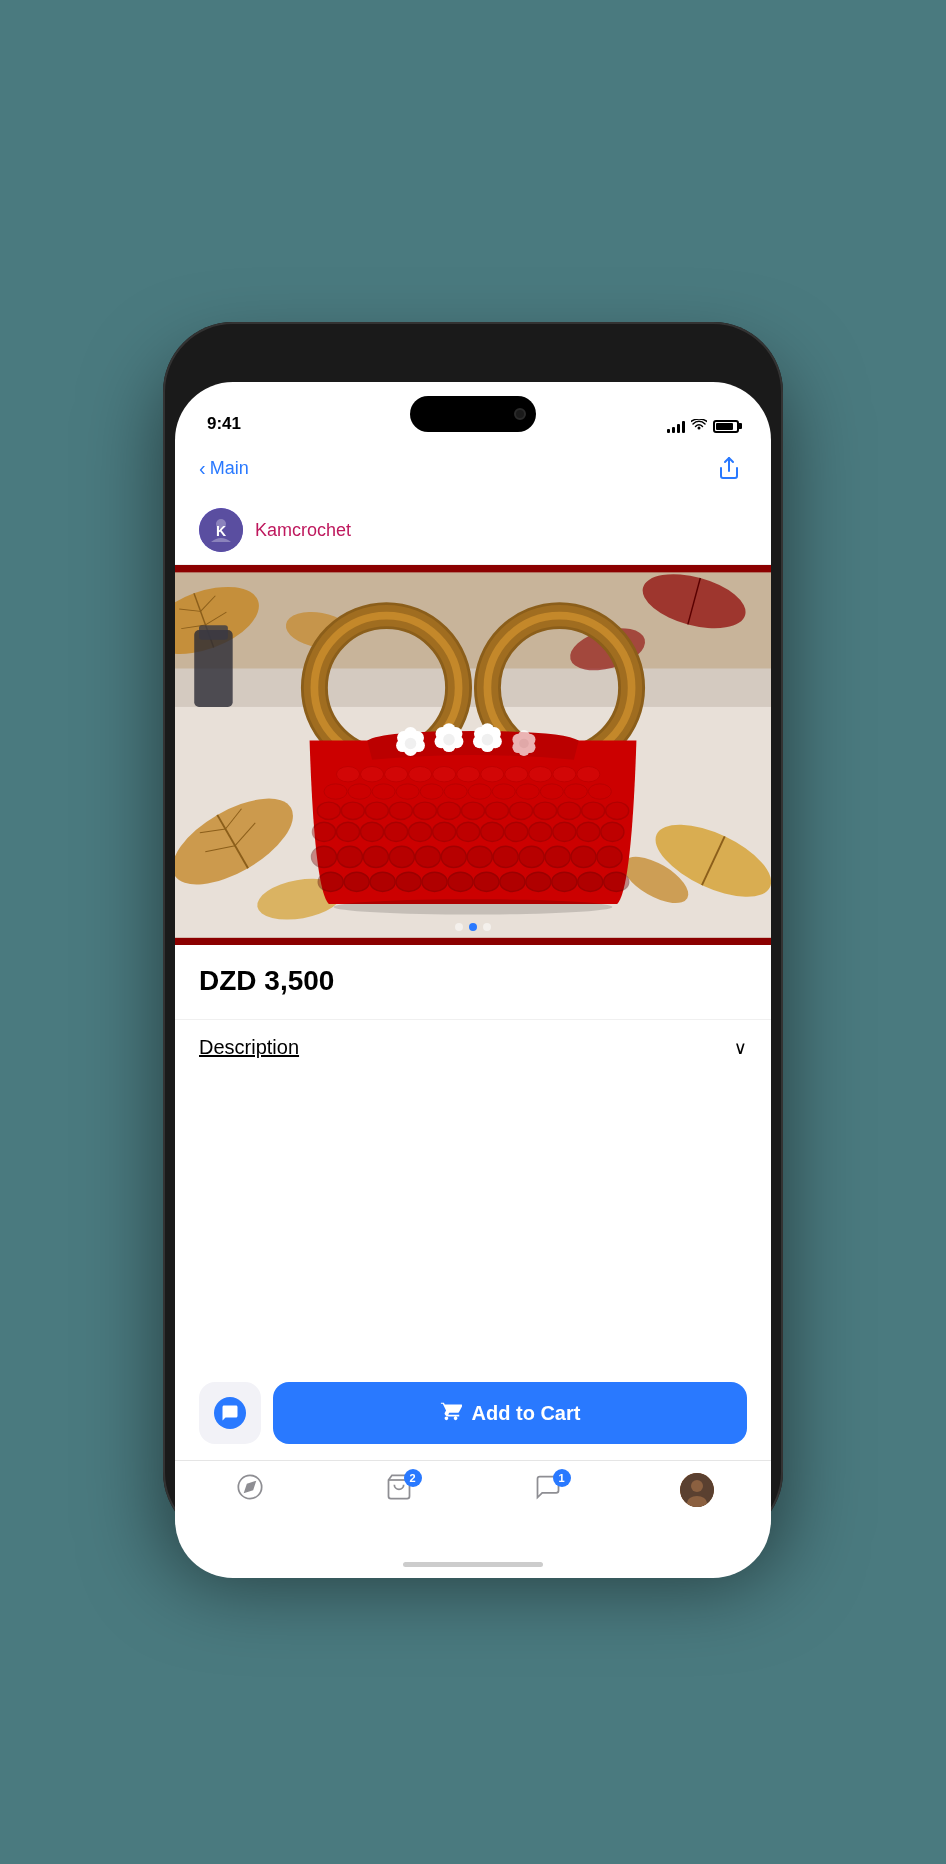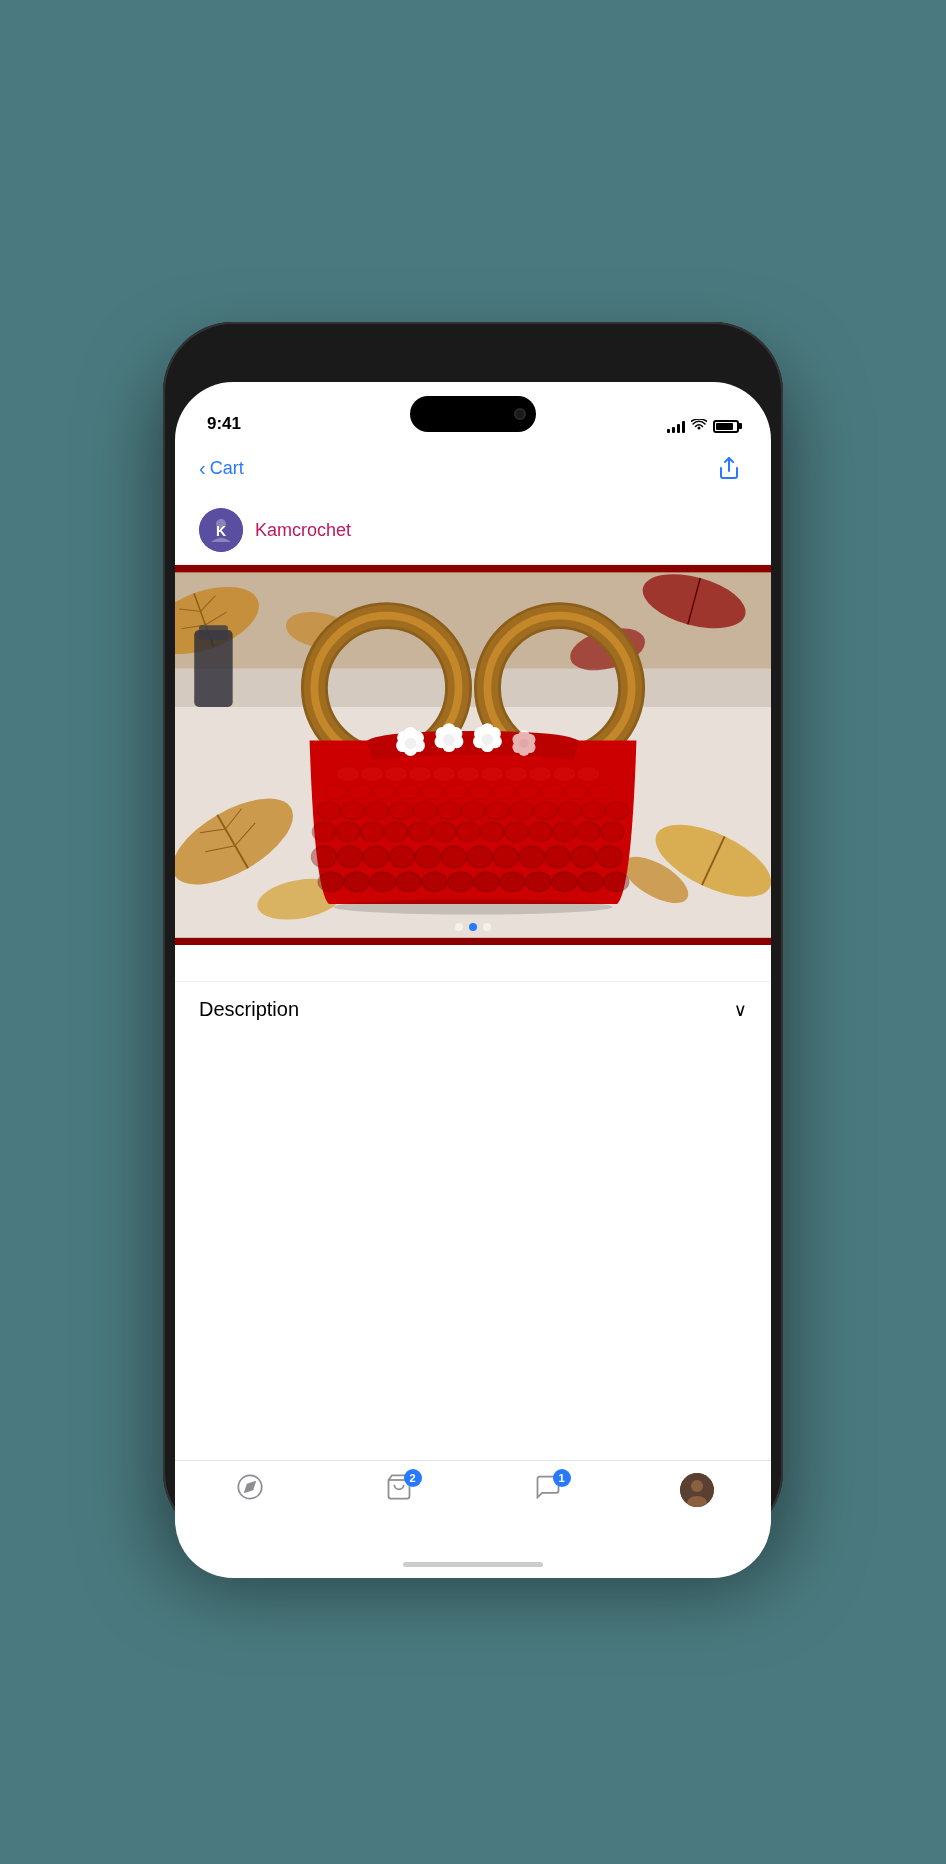--- a/index.html
+++ b/index.html
@@ -275,20 +275,21 @@
       display: flex;
       justify-content: space-between;
       align-items: center;
       cursor: pointer;
     }
 
     .description-label {
       font-size: 20px;
       color: #000;
       font-weight: 400;
+      text-decoration: underline;
     }
 
     .chevron-down {
       font-size: 18px;
       color: #000;
     }
 
     
     .spacer {
       flex: 1;
@@ -457,21 +458,21 @@
         </span>
         <div class="battery-icon">
           <div class="battery-fill"></div>
         </div>
       </div>
     </div>
 
     <div class="nav-bar">
       <div class="back-btn">
         <span class="back-chevron">‹</span>
-        <span>Cart</span>
+        <span>Main</span>
       </div>
       <div class="share-btn">
         <svg class="share-icon-svg" viewBox="0 0 24 24" fill="none" stroke="#2979ff" stroke-width="2" stroke-linecap="round" stroke-linejoin="round">
           <path d="M4 12v8a2 2 0 002 2h12a2 2 0 002-2v-8"></path>
           <polyline points="16 6 12 2 8 6"></polyline>
           <line x1="12" y1="2" x2="12" y2="15"></line>
         </svg>
       </div>
     </div>
 
@@ -680,31 +681,49 @@
 
       
       <div class="pagination-dots">
         <div class="dot"></div>
         <div class="dot active"></div>
         <div class="dot"></div>
       </div>
     </div>
 
     <div class="product-info">
+      <div class="product-price">DZD 3,500</div>
     </div>
 
     <div class="description-section">
       <div class="description-header">
         <span class="description-label">Description</span>
         <span class="chevron-down">∨</span>
       </div>
     </div>
 
     <div class="spacer"></div>
 
+    <div class="action-bar">
+      <div class="chat-btn">
+        <div class="chat-icon">
+          <svg width="18" height="18" viewBox="0 0 24 24" fill="white">
+            <path d="M20 2H4c-1.1 0-2 .9-2 2v18l4-4h14c1.1 0 2-.9 2-2V4c0-1.1-.9-2-2-2z"></path>
+          </svg>
+        </div>
+      </div>
+      <div class="add-to-cart-btn">
+        <span class="cart-icon-white">
+          <svg width="22" height="22" viewBox="0 0 24 24" fill="white">
+            <path d="M7 18c-1.1 0-1.99.9-1.99 2S5.9 22 7 22s2-.9 2-2-.9-2-2-2zM1 2v2h2l3.6 7.59-1.35 2.45c-.16.28-.25.61-.25.96C5 16.1 6.9 18 9 18h12v-2H9.42c-.14 0-.25-.11-.25-.25l.03-.12.9-1.63H19c.75 0 1.41-.41 1.75-1.03l3.58-6.49A1 1 0 0023.5 5H5.21l-.94-2H1zm16 16c-1.1 0-1.99.9-1.99 2s.89 2 1.99 2 2-.9 2-2-.9-2-2-2z"></path>
+          </svg>
+        </span>
+        <span class="add-to-cart-label">Add to Cart</span>
+      </div>
+    </div>
 
     <div class="tab-bar">
 
       <div class="tab-item">
         <div class="tab-icon-wrapper">
           <span class="tab-icon">
             <svg width="28" height="28" viewBox="0 0 24 24" fill="none" stroke="#8e8e93" stroke-width="1.5">
               <circle cx="12" cy="12" r="10"></circle>
               <polygon points="16.24,7.76 14.12,14.12 7.76,16.24 9.88,9.88 16.24,7.76" fill="#8e8e93"></polygon>
             </svg>

